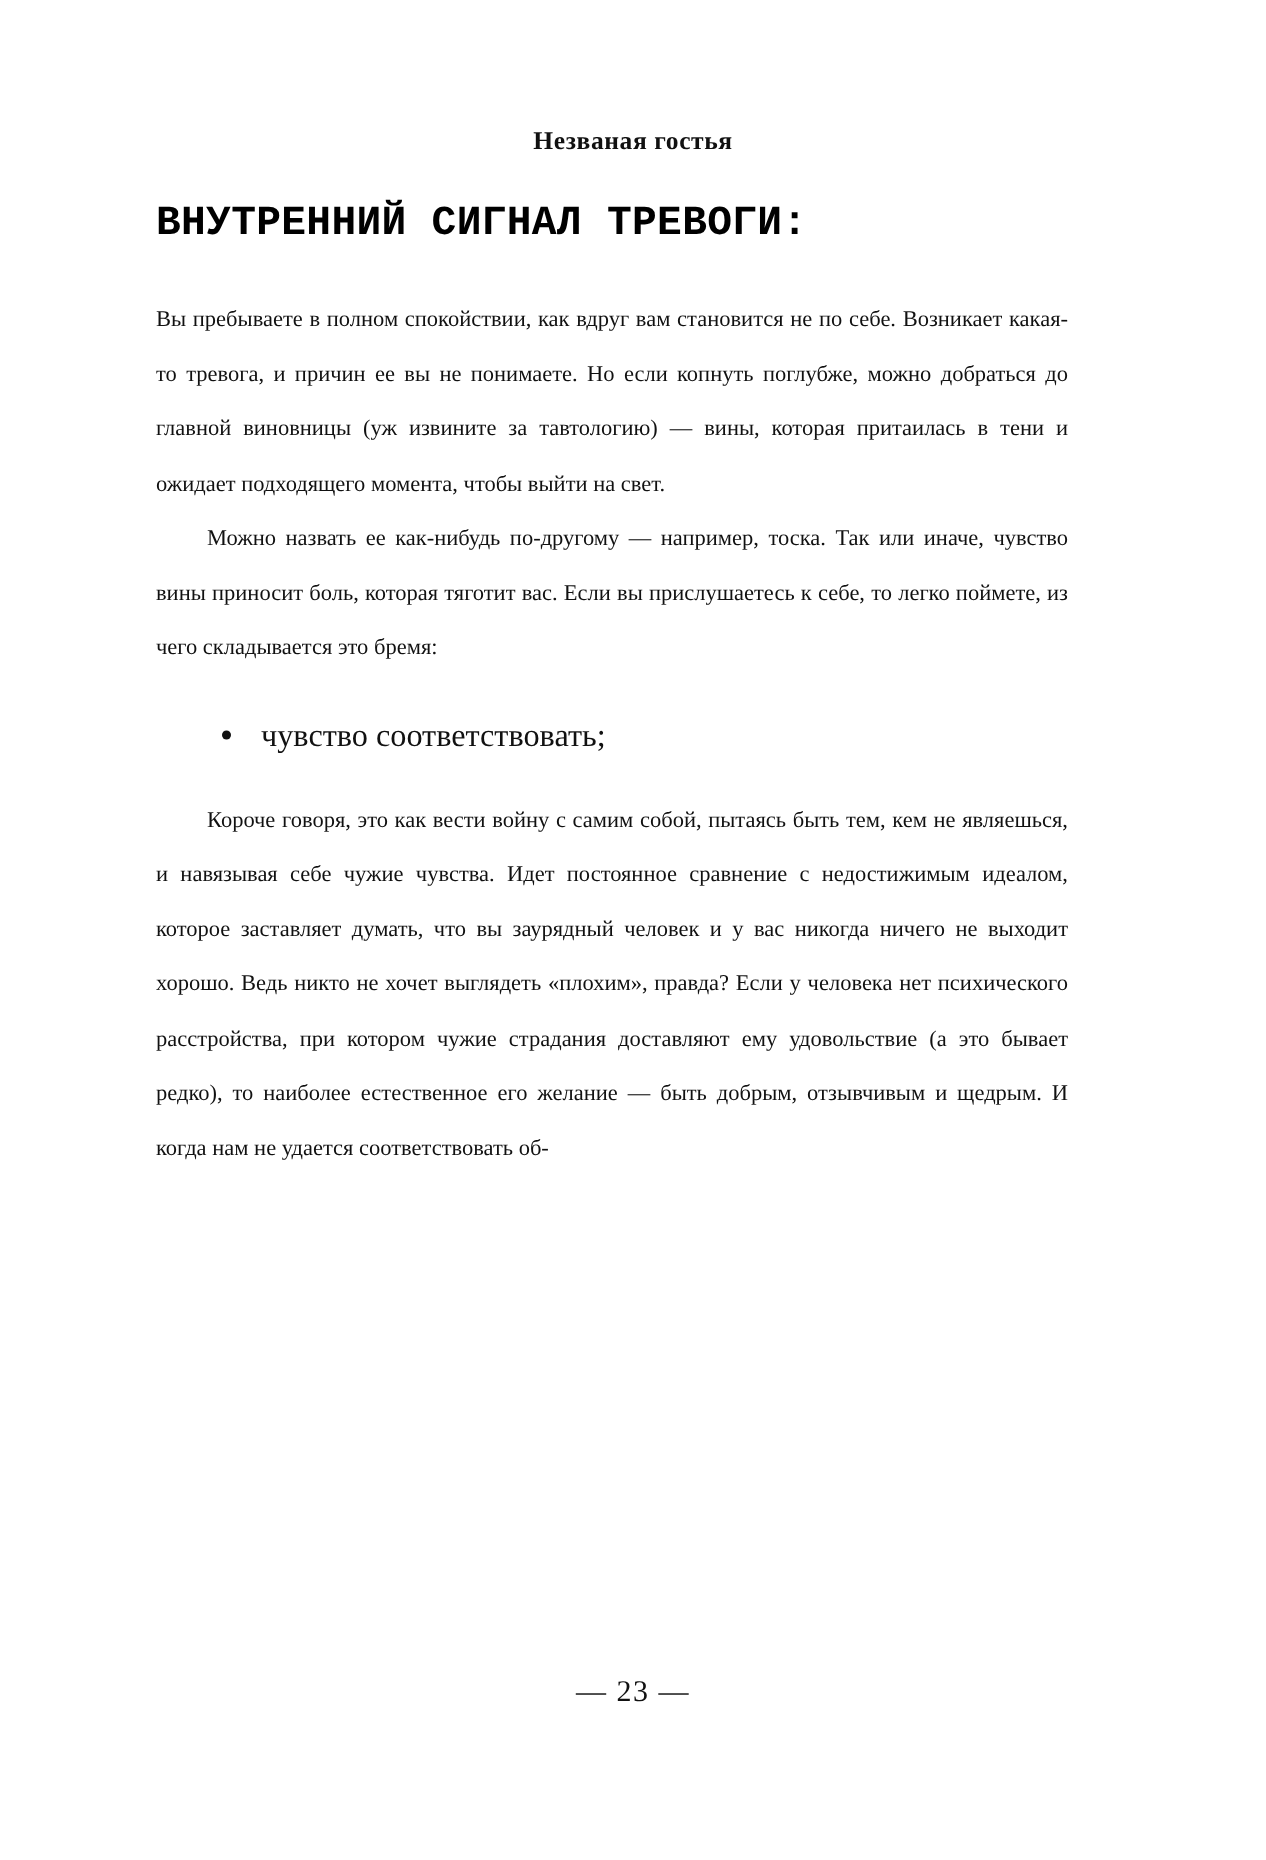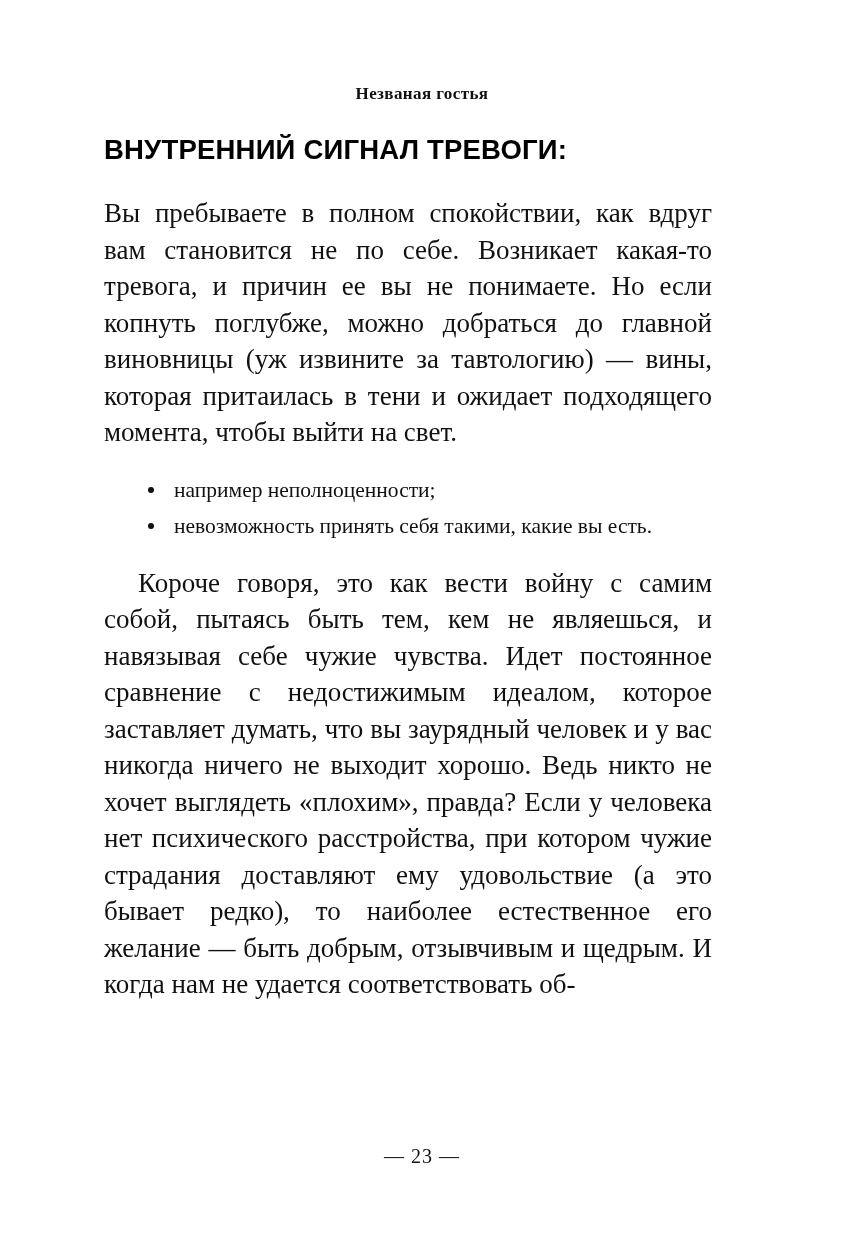--- a/index.html
+++ b/index.html
@@ -48,24 +48,25 @@
     font-weight: bold;
     font-size: 27.5px;
     line-height: 38px;
     letter-spacing: 0.2px;
     color: #000000;
     text-transform: uppercase;
   }
   h1.chapter-title .line {
     display: block;
     white-space: nowrap;
+    font-family: Liberation Mono, monospace;
   }
   p.body-par {
     margin: 0;
-    font-size: 27px;
+    font-size: 15px;
     line-height: 36.5px;
     text-align: justify;
     text-justify: inter-word;
     color: #111111;
     hyphens: manual;
   }
   p.body-par.indent {
     text-indent: 34px;
   }
   ul.bullets {
@@ -87,21 +88,21 @@
     position: absolute;
     left: 2px;
     top: 14px;
     width: 6px;
     height: 6px;
     border-radius: 50%;
     background: #111111;
   }
   .folio {
     position: absolute;
-    bottom: 72px;
+    bottom: 100px;
     left: 0;
     width: 844px;
     text-align: center;
     font-size: 20px;
     letter-spacing: 1px;
     color: #111111;
   }
 </style>
 </head>
 <body>
@@ -111,24 +112,24 @@
   <div class="running-head">Незваная гостья</div>
 
   <div class="content">
 
     <h1 class="chapter-title">
       <span class="line">ВНУТРЕННИЙ СИГНАЛ ТРЕВОГИ:</span>
     </h1>
 
     <p class="body-par">Вы пребываете в полном спокойствии, как вдруг вам становится не по себе. Возникает какая-то тревога, и причин ее вы не понимаете. Но если копнуть поглубже, можно добраться до главной виновницы (уж извините за тавтологию) — вины, которая притаилась в тени и ожидает подходящего момента, чтобы выйти на свет.</p>
 
+    <p class="body-par indent">Можно назвать ее как-нибудь по-другому — например, тоска. Так или иначе, чувство вины приносит боль, которая тяготит вас. Если вы прислушаетесь к себе, то легко поймете, из чего складывается это бремя:</p>
 
     <ul class="bullets">
-      <li>например неполноценности;</li>
-      <li>невозможность принять себя такими, какие вы есть.</li>
+      <li>чувство соответствовать;</li>
     </ul>
 
     <p class="body-par indent">Короче говоря, это как вести войну с самим собой, пытаясь быть тем, кем не являешься, и навязывая себе чужие чувства. Идет постоянное сравнение с недостижимым идеалом, которое заставляет думать, что вы заурядный человек и у вас никогда ничего не выходит хорошо. Ведь никто не хочет выглядеть «плохим», правда? Если у человека нет психического расстройства, при котором чужие страдания доставляют ему удовольствие (а это бывает редко), то наиболее естественное его желание — быть добрым, отзывчивым и щедрым. И когда нам не удается соответствовать об-</p>
 
   </div>
 
   <div class="folio">— 23 —</div>
 
 </div>
 

